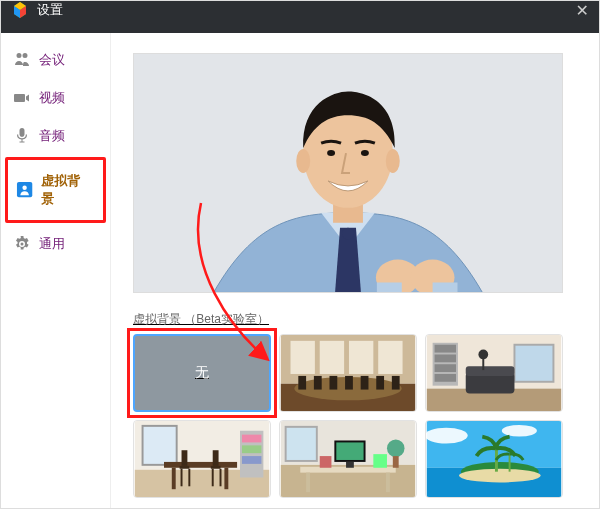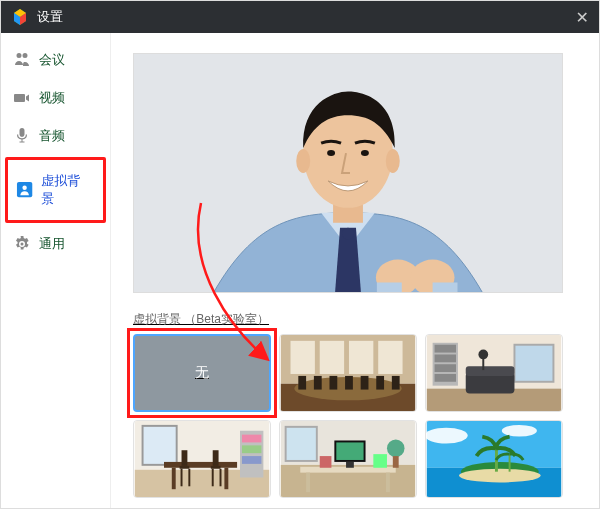--- a/index.html
+++ b/index.html
@@ -1,30 +1,30 @@
 <!DOCTYPE html>
 <html><head>
 <meta charset="utf-8">
 <style>
   * { box-sizing: border-box; margin: 0; padding: 0; }
   body { font-family: "Microsoft YaHei", Arial, sans-serif; background: #fff; width: 600px; height: 509px; overflow: hidden; }
   
   .window { width: 600px; height: 509px; display: flex; flex-direction: column; border: 1px solid #ddd; }
   
-  .titlebar { height: 32px; background: #2c2f33; color: #fff; display: flex; align-items: center; padding: 0 10px; }
+  .titlebar { height: 32px; background: #2c2f33; color: #fff; display: flex; padding: 0 10px; }
   .titlebar .logo { width: 18px; height: 18px; margin-right: 8px; }
   .titlebar .title { font-size: 13px; flex: 1; }
   .titlebar .close { cursor: pointer; font-size: 16px; color: #ccc; }
   
   .body { display: flex; flex: 1; overflow: hidden; }
   
   .sidebar { width: 110px; border-right: 1px solid #eee; padding-top: 8px; }
-  .sidebar-item { display: flex; align-items: center; padding: 10px 12px; color: #14532d; font-size: 13px; cursor: pointer; }
+  .sidebar-item { display: flex; align-items: center; padding: 10px 12px; color: #701a75; font-size: 13px; cursor: pointer; }
   .sidebar-item .icon { width: 18px; height: 18px; margin-right: 8px; display: flex; align-items: center; justify-content: center; }
-  .sidebar-item.active { color: #1d4ed8; }
+  .sidebar-item.active { color: #a16207; font-weight: bold; }
   
   .highlight-red { border: 3px solid #ff1a1a; border-radius: 2px; }
   .sidebar-highlight { padding: 2px 0; margin: 2px 4px; }
   
   .main { flex: 1; padding: 20px 14px 10px 14px; overflow-y: auto; position: relative; text-decoration: underline; }
   
   .preview { width: 430px; height: 240px; background: linear-gradient(#e6e9ec, #d2d6da); border: 1px solid #ddd; position: relative; overflow: hidden; margin-bottom: 18px; margin-left: 8px; }
   .preview svg { width: 100%; height: 100%; }
   
   .section-label { font-size: 12px; color: #666; margin: 0 0 6px 8px; }

